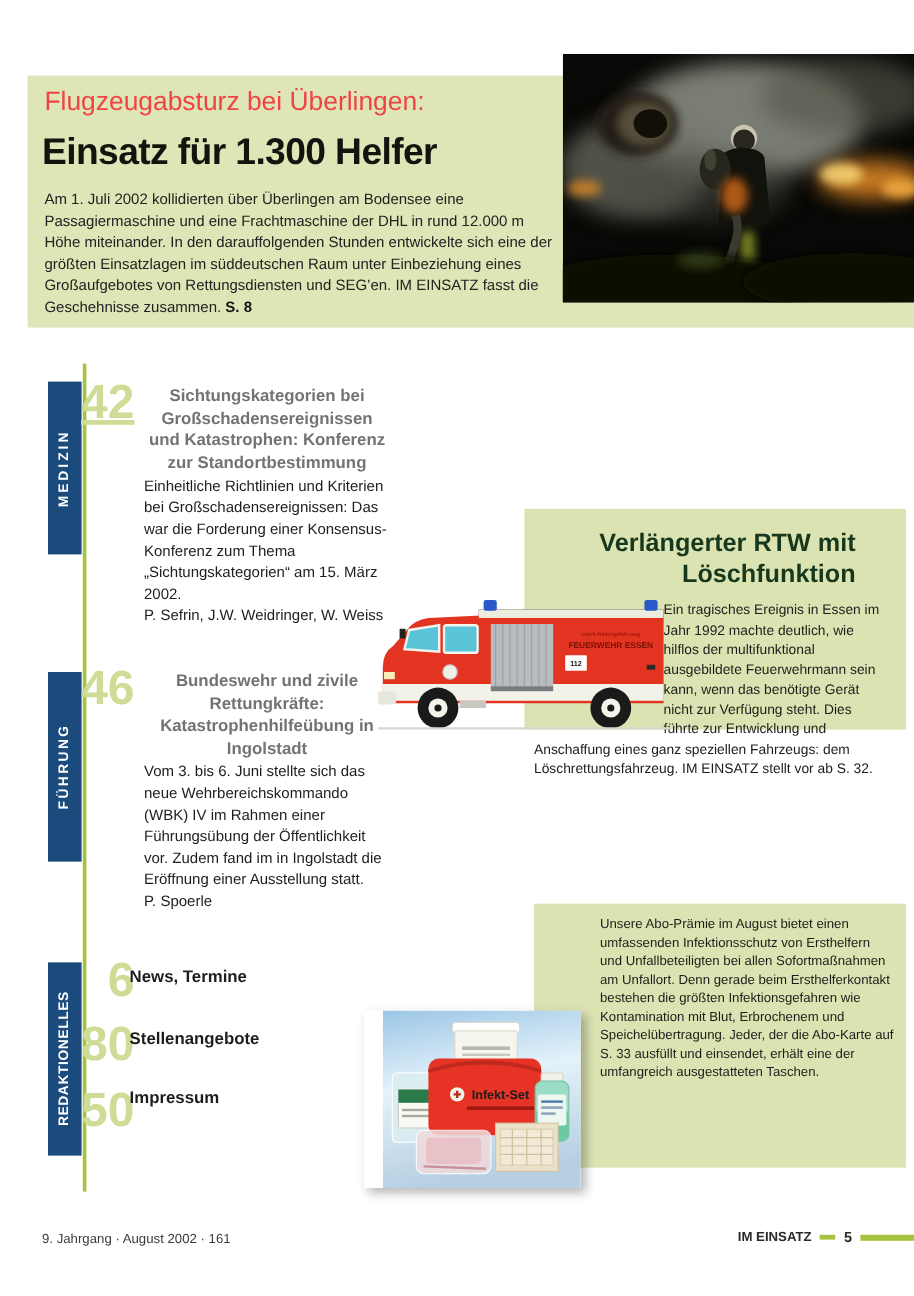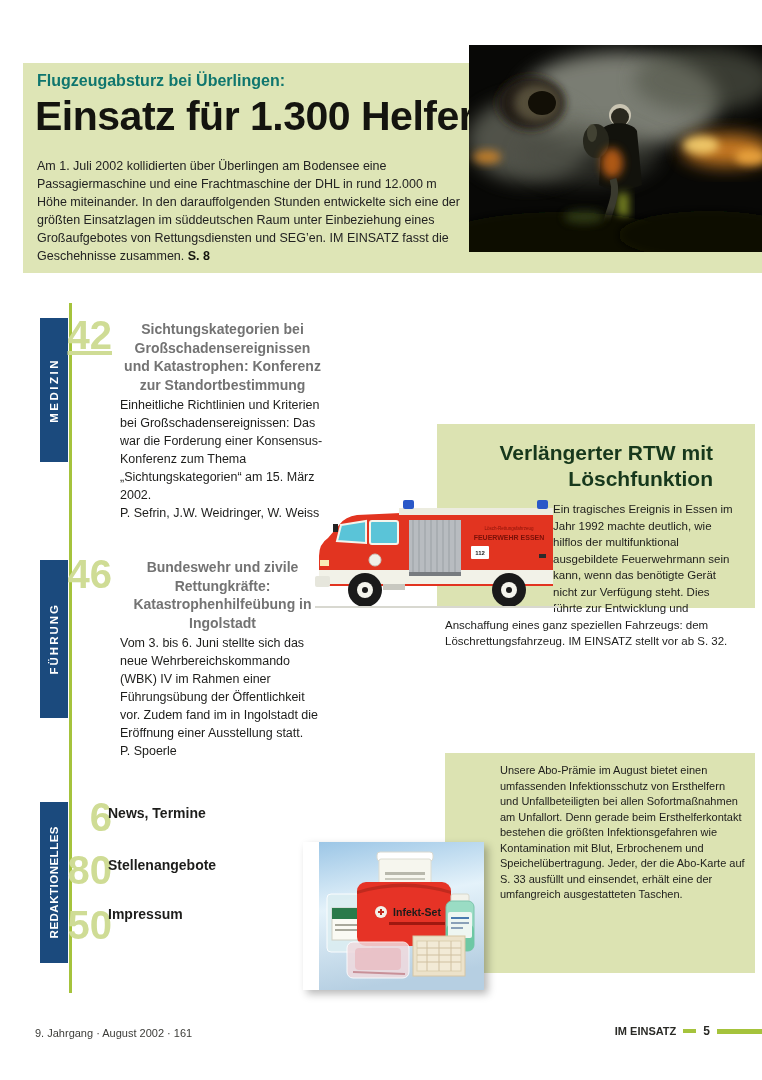--- a/index.html
+++ b/index.html
@@ -3,22 +3,22 @@
 <meta charset="utf-8">
 <style>
   html,body { margin:0; padding:0; }
   body {
     width:762px; height:1080px; position:relative; background:#ffffff;
     font-family:"Liberation Sans", sans-serif; color:#1d1d1b; overflow:hidden;
   }
   
   .band { position:absolute; left:23px; top:63px; width:739px; height:210px; background:#dee5b6; z-index:0; }
   .photo { position:absolute; left:469px; top:45px; width:293px; height:207px; z-index:2; }
-  .kicker { position:absolute; left:37px; top:72px; font-size:16px; font-weight:bold; color:#0f766e; z-index:1; }
-  .headline { position:absolute; left:35px; top:93px; font-size:41px; font-weight:bold; letter-spacing:-0.5px; color:#14140f; z-index:1; white-space:nowrap; }
+  .kicker { position:absolute; left:37px; top:72px; font-size:22px; font-weight:normal; color:#ef4444; z-index:1; }
+  .headline { position:absolute; left:35px; top:109px; font-size:31px; font-weight:bold; letter-spacing:-0.5px; color:#14140f; z-index:1; white-space:nowrap; }
   .intro { position:absolute; left:37px; top:157px; width:432px; font-size:12.5px; line-height:18px; color:#222; z-index:1; }
   .intro b { color:#14140f; }
   
   .gline { position:absolute; left:69px; top:303px; width:3px; height:690px; background:#a5c33c; }
   .bar { position:absolute; left:40px; width:28px; background:#1b4a7d; display:flex; align-items:center; justify-content:center; }
   .bar span { writing-mode:vertical-rl; transform:rotate(180deg); color:#ffffff; font-weight:bold; font-size:11.5px; }
   .bar-medizin { top:318px; height:144px; }
   .bar-medizin span { letter-spacing:2.5px; }
   .bar-fuehrung { top:560px; height:158px; }
   .bar-fuehrung span { letter-spacing:2px; }

